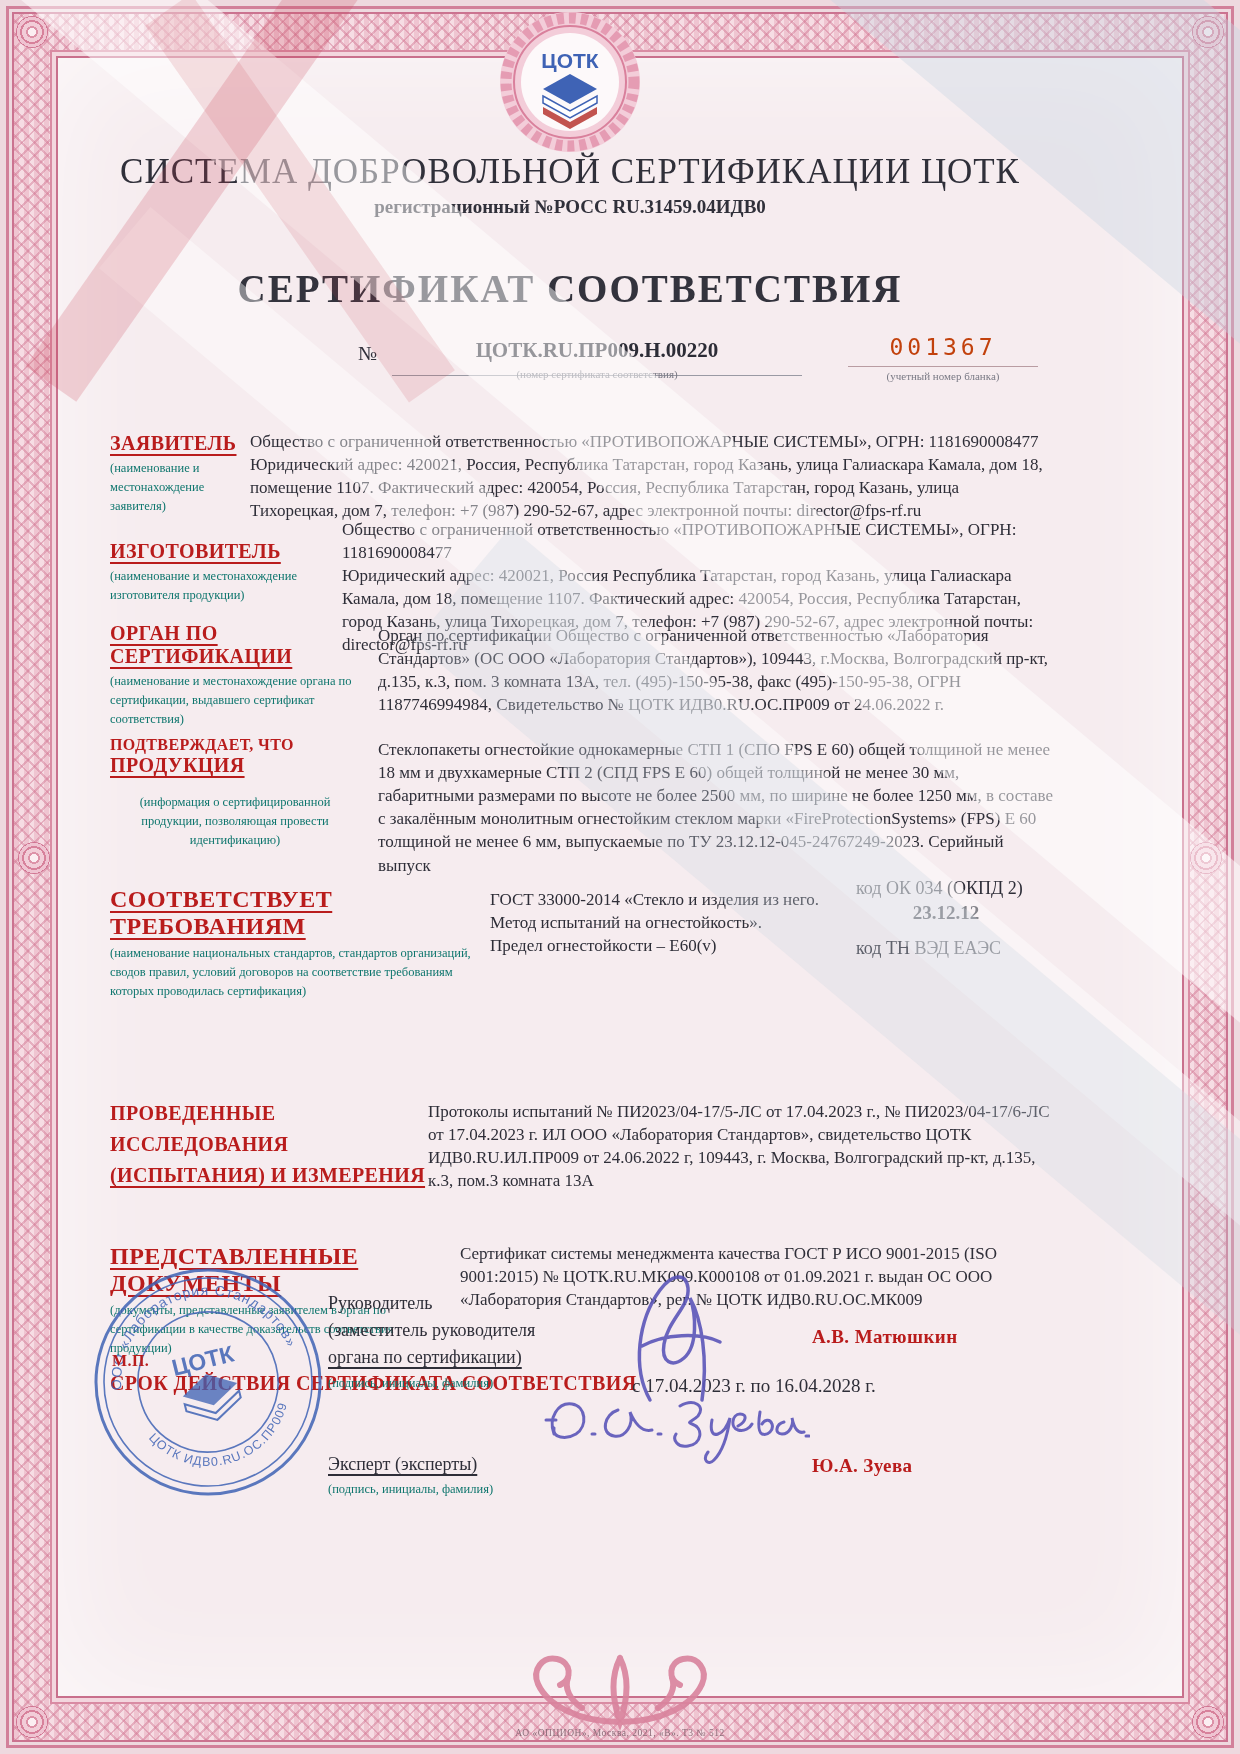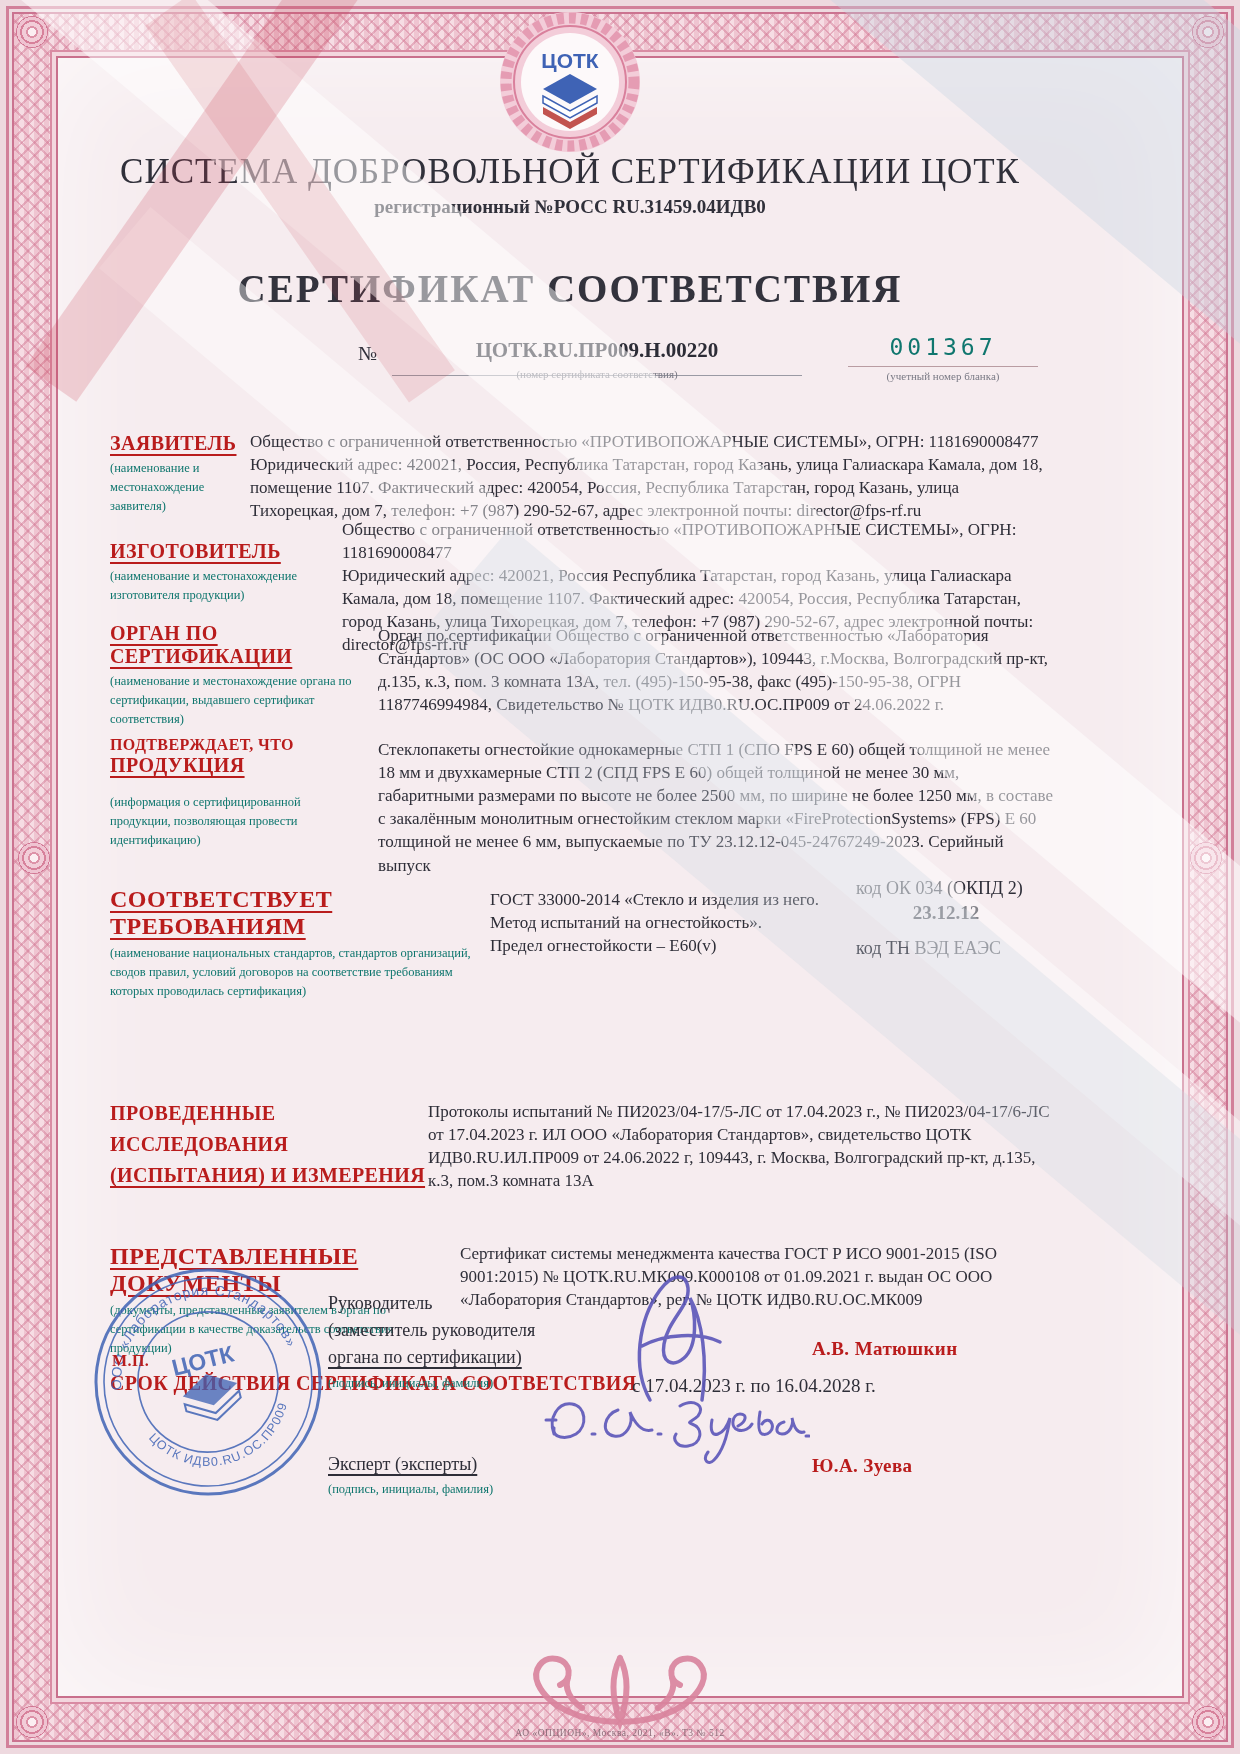--- a/index.html
+++ b/index.html
@@ -62,21 +62,21 @@
     <div class="abs ink" style="left:110px;top:152px;width:920px;text-align:center;font-size:35px;letter-spacing:1px;">СИСТЕМА ДОБРОВОЛЬНОЙ СЕРТИФИКАЦИИ ЦОТК</div>
     <div class="abs ink" style="left:110px;top:196px;width:920px;text-align:center;font-size:19px;font-weight:bold;">регистрационный №РОСС RU.31459.04ИДВ0</div>
     <div class="abs" style="left:140px;top:266px;width:860px;text-align:center;font-size:39px;font-weight:bold;letter-spacing:2px;color:#33333d;">СЕРТИФИКАТ СООТВЕТСТВИЯ</div>
 
     <div class="abs ink" style="left:358px;top:342px;font-size:20px;">№</div>
     <div class="abs" style="left:392px;top:338px;width:410px;text-align:center;border-bottom:1.5px solid #9a9aa4;padding-bottom:12px;">
       <span style="font-size:21px;font-weight:bold;color:#2c2c36;">ЦОТК.RU.ПР009.Н.00220</span>
     </div>
     <div class="abs caption" style="left:392px;top:368px;width:410px;text-align:center;">(номер сертификата соответствия)</div>
     <div class="abs" style="left:848px;top:334px;width:190px;text-align:center;border-bottom:1.5px solid #b99ca2;padding-bottom:6px;">
-      <span style="font-family:'DejaVu Sans Mono',monospace;font-size:23px;letter-spacing:4px;color:#0f766e;">001367</span>
+      <span style="font-family:'DejaVu Sans Mono',monospace;font-size:23px;letter-spacing:4px;color:#c2410c;">001367</span>
     </div>
     <div class="abs caption" style="left:848px;top:370px;width:190px;text-align:center;">(учетный номер бланка)</div>
 
     <div class="abs" style="left:110px;top:432px;width:150px;">
       <div class="sec-label u" style="font-size:20px;">ЗАЯВИТЕЛЬ</div>
       <div class="sublabel">(наименование и местонахождение заявителя)</div>
     </div>
     <div class="abs body-text" style="left:250px;top:430px;width:800px;">Общество с ограниченной ответственностью «ПРОТИВОПОЖАРНЫЕ СИСТЕМЫ», ОГРН: 1181690008477 Юридический адрес: 420021, Россия, Республика Татарстан, город Казань, улица Галиаскара Камала, дом 18, помещение 1107. Фактический адрес: 420054, Россия, Республика Татарстан, город Казань, улица Тихорецкая, дом 7, телефон: +7 (987) 290-52-67, адрес электронной почты: director@fps-rf.ru</div>
 
     <div class="abs" style="left:110px;top:540px;width:230px;">
@@ -88,21 +88,21 @@
 
     <div class="abs" style="left:110px;top:622px;width:250px;">
       <div class="sec-label u" style="font-size:20px;width:210px;">ОРГАН ПО СЕРТИФИКАЦИИ</div>
       <div class="sublabel">(наименование и местонахождение органа по сертификации, выдавшего сертификат соответствия)</div>
     </div>
     <div class="abs body-text" style="left:378px;top:624px;width:676px;">Орган по сертификации Общество с ограниченной ответственностью «Лаборатория Стандартов» (ОС ООО «Лаборатория Стандартов»), 109443, г.Москва, Волгоградский пр-кт, д.135, к.3, пом. 3 комната 13А, тел. (495)-150-95-38, факс (495)-150-95-38, ОГРН 1187746994984, Свидетельство № ЦОТК ИДВ0.RU.ОС.ПР009 от 24.06.2022 г.</div>
 
     <div class="abs" style="left:110px;top:736px;width:250px;">
       <div class="sec-label" style="font-size:16px;">ПОДТВЕРЖДАЕТ, ЧТО</div>
       <div class="sec-label u" style="font-size:20px;">ПРОДУКЦИЯ</div>
-      <div class="sublabel" style="margin-top:16px;">(информация о сертифицированной продукции, позволяющая провести идентификацию)</div>
+      <div class="sublabel" style="margin-top:16px;text-align:center;">(информация о сертифицированной продукции, позволяющая провести идентификацию)</div>
     </div>
     <div class="abs body-text" style="left:378px;top:738px;width:676px;">Стеклопакеты огнестойкие однокамерные СТП 1 (СПО FPS E 60) общей толщиной не менее 18 мм и двухкамерные СТП 2 (СПД FPS E 60) общей толщиной не менее 30 мм, габаритными размерами по высоте не более 2500 мм, по ширине не более 1250 мм, в составе с закалённым монолитным огнестойким стеклом марки «FireProtectionSystems» (FPS) Е 60 толщиной не менее 6 мм, выпускаемые по ТУ 23.12.12-045-24767249-2023. Серийный выпуск</div>
 
     <div class="abs" style="left:110px;top:886px;width:370px;">
       <div class="sec-label u" style="font-size:24px;letter-spacing:.5px;">СООТВЕТСТВУЕТ ТРЕБОВАНИЯМ</div>
       <div class="sublabel">(наименование национальных стандартов, стандартов организаций, сводов правил, условий договоров на соответствие требованиям которых проводилась сертификация)</div>
     </div>
     <div class="abs body-text prewrap" style="left:490px;top:888px;width:360px;">ГОСТ 33000-2014 «Стекло и изделия из него.
 Метод испытаний на огнестойкость».
 Предел огнестойкости – Е60(v)</div>
@@ -153,21 +153,21 @@
     <div class="abs" style="left:328px;top:1290px;width:260px;">
       <div class="body-text" style="font-size:18px;line-height:1.5;">Руководитель</div>
       <div class="body-text" style="font-size:18px;line-height:1.5;">(заместитель руководителя</div>
       <div class="body-text u" style="font-size:18px;line-height:1.5;text-decoration-thickness:1.5px;">органа по сертификации)</div>
       <div class="sublabel" style="margin-top:3px;">(подпись, инициалы, фамилия)</div>
     </div>
 
     <svg class="abs" style="left:612px;top:1250px;" width="130" height="160" viewBox="0 0 130 160">
       <path d="M38 150 C 20 118, 26 70, 48 40 C 60 24, 74 22, 76 38 C 78 56, 56 70, 52 94 C 49 112, 60 118, 72 108 C 86 96, 84 64, 78 48 C 90 70, 96 110, 90 150 M 30 96 C 52 84, 88 82, 108 92" fill="none" stroke="#5b55b8" stroke-width="3.5" stroke-linecap="round" opacity=".9"></path>
     </svg>
-    <div class="abs sec-label" style="left:812px;top:1326px;font-size:19px;margin-top:12px;">А.В. Матюшкин</div>
+    <div class="abs sec-label" style="left:812px;top:1326px;font-size:19px;">А.В. Матюшкин</div>
 
     <div class="abs" style="left:328px;top:1452px;width:260px;">
       <div class="body-text u" style="font-size:18px;text-decoration-thickness:1.5px;">Эксперт (эксперты)</div>
       <div class="sublabel" style="margin-top:4px;">(подпись, инициалы, фамилия)</div>
     </div>
 
     <svg class="abs" style="left:540px;top:1376px;" width="270" height="100" viewBox="0 0 270 100">
       <path d="M14 58 C 8 42, 18 26, 32 28 C 46 30, 48 50, 36 58 C 26 64, 12 62, 14 52 M 6 44 L 16 44 M 52 58 l 3 0 M 78 34 C 64 38, 60 58, 74 60 C 86 62, 94 48, 90 36 C 96 50, 104 56, 112 54 M 118 58 l 3 0" fill="none" stroke="#5b55b8" stroke-width="3" stroke-linecap="round" opacity=".9"></path>
       <path d="M140 30 C 154 22, 166 30, 158 40 C 152 46, 146 46, 152 48 C 164 52, 162 68, 148 70 C 138 72, 132 64, 136 58 M 172 44 C 170 54, 172 60, 178 58 C 184 56, 188 48, 190 42 C 188 56, 184 74, 174 84 C 168 90, 162 84, 168 76 M 198 50 C 206 46, 208 38, 200 38 C 192 38, 190 52, 198 54 C 204 56, 210 52, 212 48 M 220 36 C 218 48, 218 56, 222 58 C 228 60, 234 54, 232 48 C 230 42, 224 44, 222 48 M 244 46 C 236 48, 234 58, 242 58 C 250 58, 254 48, 252 42 C 254 52, 258 58, 264 56 M 266 60 l 3 0" fill="none" stroke="#5b55b8" stroke-width="3" stroke-linecap="round" opacity=".9"></path>
     </svg>

